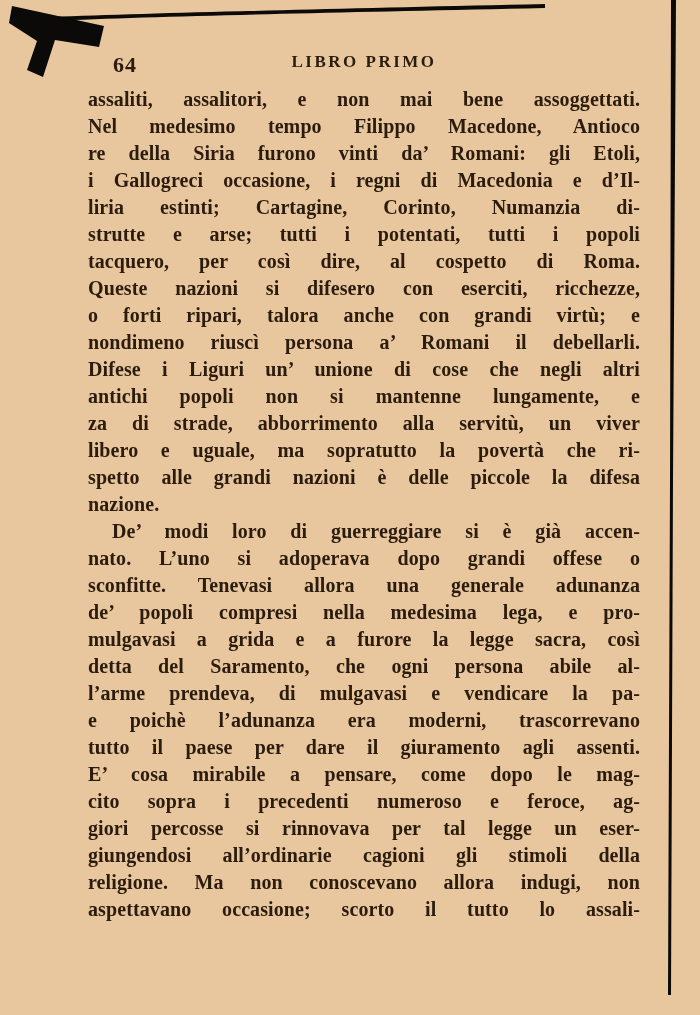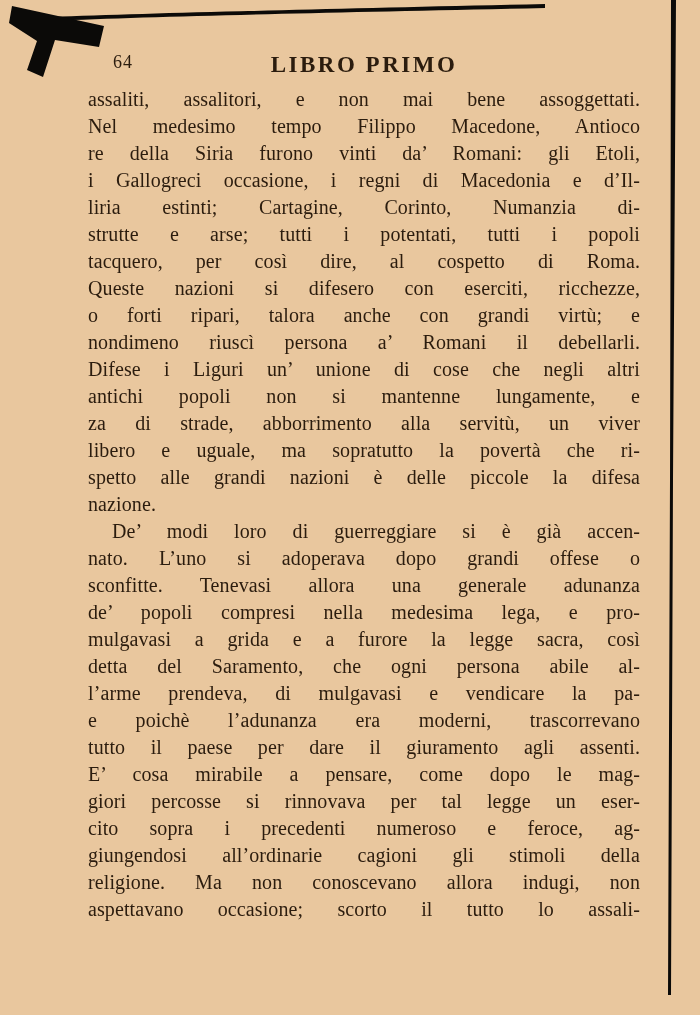--- a/index.html
+++ b/index.html
@@ -25,45 +25,45 @@
     position: absolute;
     top: 52px;
     left: 88px;
     width: 552px;
     height: 24px;
   }
   .page-number {
     position: absolute;
     left: 25px;
     top: 0;
-    font-size: 18px;
-    font-weight: normal;
+    font-size: 22px;
+    font-weight: bold;
     letter-spacing: 1px;
   }
   .header-title {
     position: absolute;
     left: 0;
     right: 0;
     top: 0;
     text-align: center;
-    font-size: 23px;
+    font-size: 17px;
     font-weight: bold;
     letter-spacing: 2.5px;
   }
   
   .page-body {
     position: absolute;
     top: 86px;
     left: 88px;
     width: 552px;
   }
   .paragraph { margin: 0; }
   .line {
     font-size: 20px;
-    font-weight: normal;
+    font-weight: bold;
     line-height: 27px;
     height: 27px;
     white-space: nowrap;
     text-align: justify;
     text-align-last: justify;
     word-spacing: 1px;
     letter-spacing: 0.1px;
   }
   .line.lastline {
     text-align-last: left;
@@ -120,21 +120,21 @@
         <div class="line indent">De’ modi loro di guerreggiare si è già accen-</div>
         <div class="line">nato. L’uno si adoperava dopo grandi offese o</div>
         <div class="line">sconfitte. Tenevasi allora una generale adunanza</div>
         <div class="line">de’ popoli compresi nella medesima lega, e pro-</div>
         <div class="line">mulgavasi a grida e a furore la legge sacra, così</div>
         <div class="line">detta del Saramento, che ogni persona abile al-</div>
         <div class="line">l’arme prendeva, di mulgavasi e vendicare la pa-</div>
         <div class="line">e poichè l’adunanza era moderni, trascorrevano</div>
         <div class="line">tutto il paese per dare il giuramento agli assenti.</div>
         <div class="line">E’ cosa mirabile a pensare, come dopo le mag-</div>
+        <div class="line">cito sopra i precedenti numeroso e feroce, ag-</div>
         <div class="line">giori percosse si rinnovava per tal legge un eser-</div>
-        <div class="line">cito sopra i precedenti numeroso e feroce, ag-</div>
         <div class="line">giungendosi all’ordinarie cagioni gli stimoli della</div>
         <div class="line">religione. Ma non conoscevano allora indugi, non</div>
         <div class="line">aspettavano occasione; scorto il tutto lo assali-</div>
       </div>
     </div>
 
 </div>
 
 </body></html>

